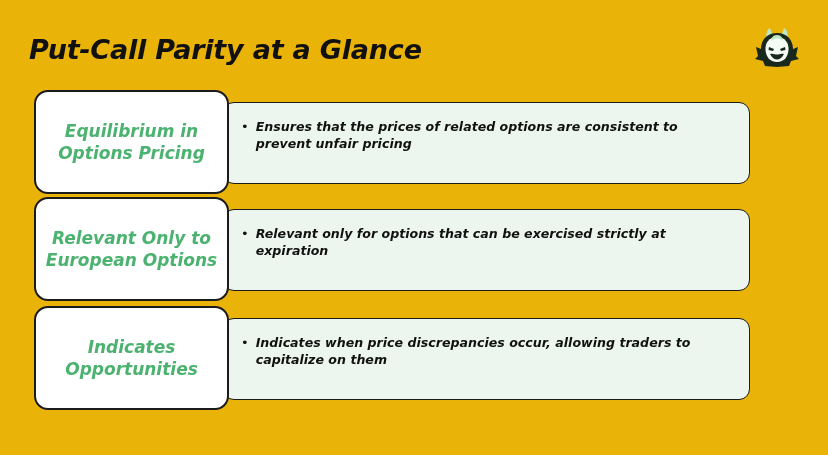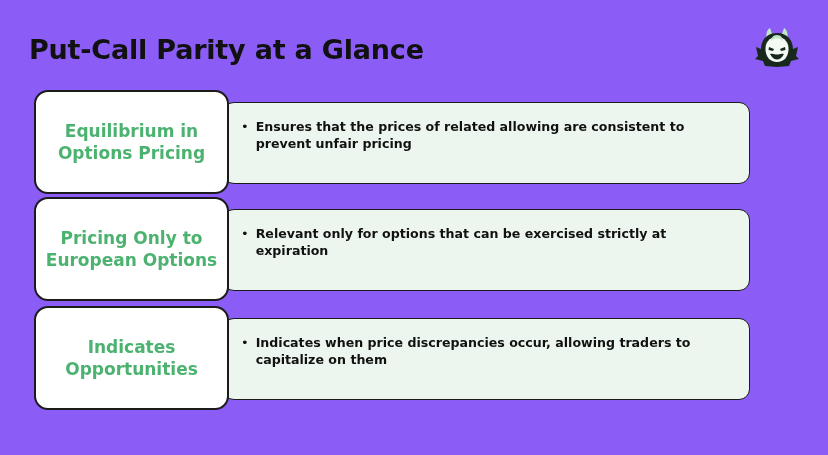--- a/index.html
+++ b/index.html
@@ -10,21 +10,22 @@
     width: 828px;
     height: 455px;
     background: #57b172;
     font-family: "DejaVu Sans", sans-serif;
     overflow: hidden;
   }
   .slide {
     position: relative;
     width: 828px;
     height: 455px;
-    background: #8b5cf6;
+    background: #eab308;
+    font-style: italic;
   }
 
   
   .slide-title {
     position: absolute;
     left: 29px;
     top: 34px;
     font-size: 27px;
     font-weight: bold;
     color: #111111;
@@ -128,37 +129,37 @@
       <path d="M16 21 L21 23 L20 25 L15.5 24 Z" fill="#18281c"></path>
       <path d="M32 21 L27 23 L28 25 L32.5 24 Z" fill="#18281c"></path>
       <path d="M17 28 C20 27 22 28.5 24 28.5 C26 28.5 28 27 31 28 C29 32 26.5 33.5 24 33.5 C21.5 33.5 19 32 17 28 Z" fill="#18281c"></path>
     </svg>
   </div>
 
   <div class="card card-1">
     <div class="card-body">
       <div class="bullet-row">
         <span class="bullet-dot">•</span>
-        <span class="bullet-text">Ensures that the prices of related allowing are consistent to prevent unfair pricing</span>
+        <span class="bullet-text">Ensures that the prices of related options are consistent to prevent unfair pricing</span>
       </div>
     </div>
     <div class="card-label">
       <span>Equilibrium in Options Pricing</span>
     </div>
   </div>
 
   <div class="card card-2">
     <div class="card-body">
       <div class="bullet-row">
         <span class="bullet-dot">•</span>
         <span class="bullet-text">Relevant only for options that can be exercised strictly at expiration</span>
       </div>
     </div>
     <div class="card-label">
-      <span>Pricing Only to European Options</span>
+      <span>Relevant Only to European Options</span>
     </div>
   </div>
 
   <div class="card card-3">
     <div class="card-body">
       <div class="bullet-row">
         <span class="bullet-dot">•</span>
         <span class="bullet-text">Indicates when price discrepancies occur, allowing traders to capitalize on them</span>
       </div>
     </div>

